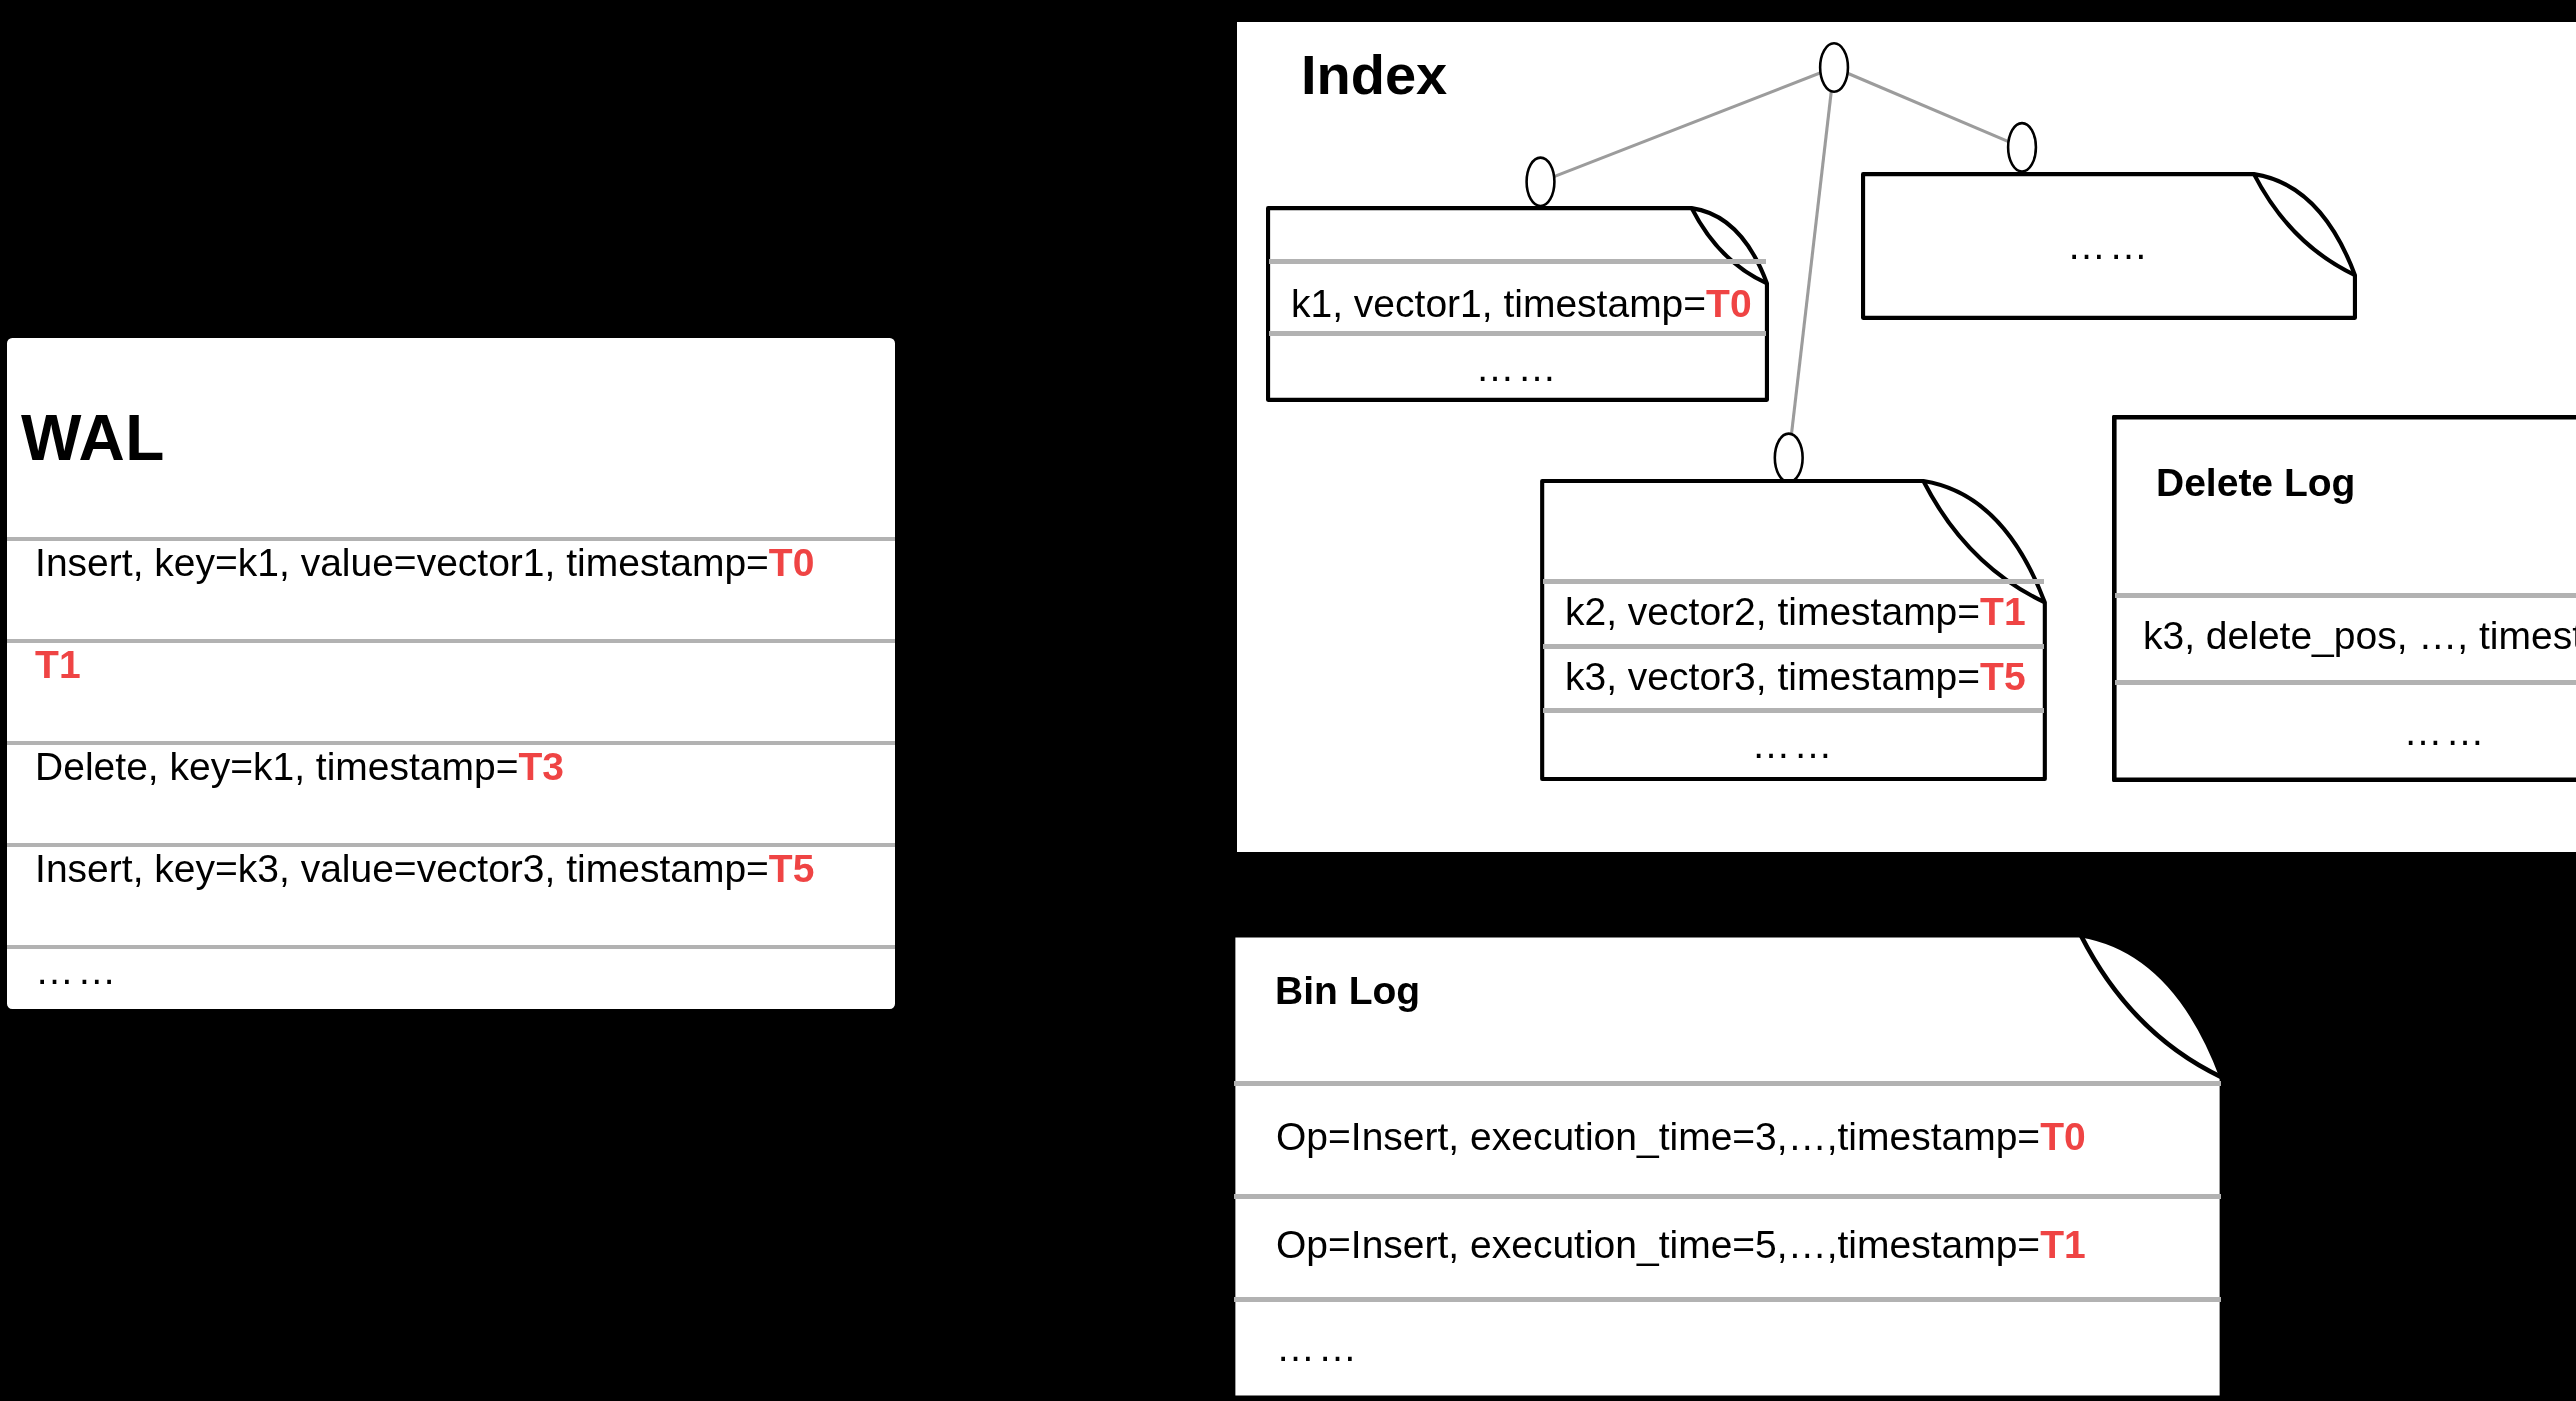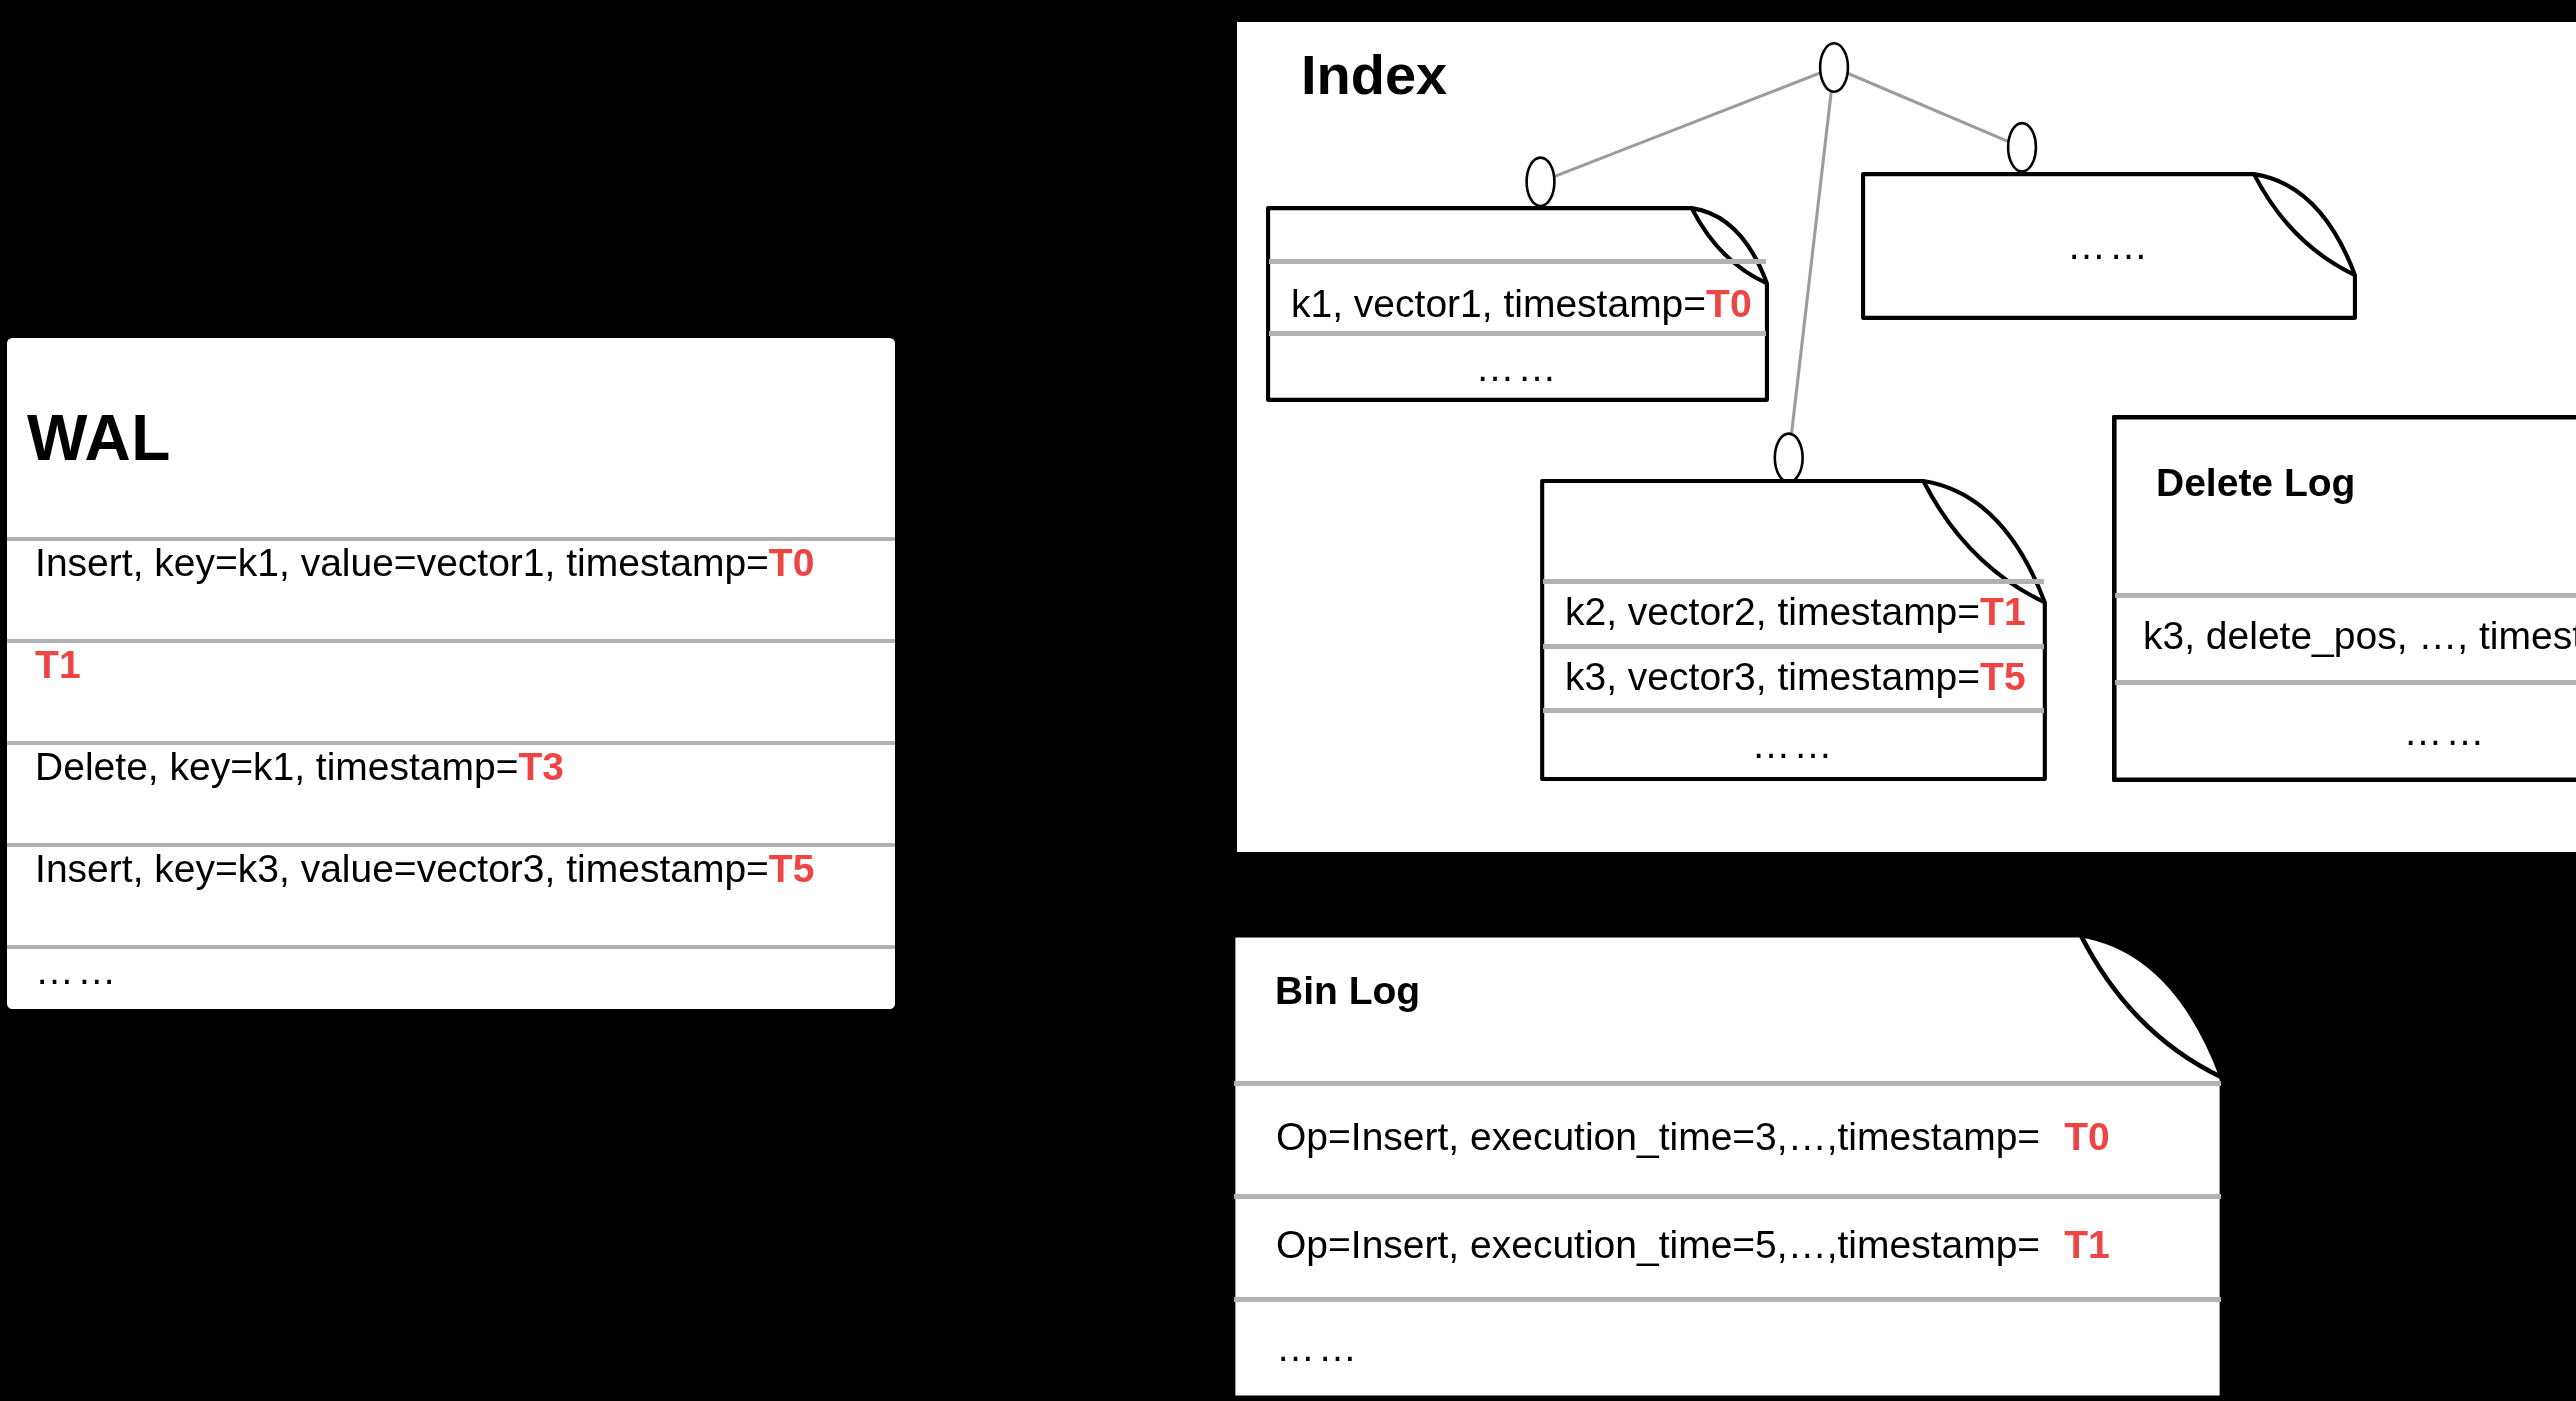--- a/index.html
+++ b/index.html
@@ -6,21 +6,21 @@
   .canvas{
     position:relative;width:2817px;height:1402px;background:#000;overflow:hidden;
     font-family:"Liberation Sans",sans-serif;color:#000;
   }
   
   .wal{
     position:absolute;left:4.1px;top:335px;width:894px;height:677px;
     background:#fff;border:3.1px solid #000;border-radius:8.2px;
     display:flex;flex-direction:column;box-sizing:border-box;
   }
-  .wal-title{flex:0 0 199px;display:flex;align-items:center;padding-left:20px;
+  .wal-title{flex:0 0 199px;display:flex;align-items:center;padding-left:14px;
     font-size:64px;font-weight:bold;letter-spacing:0.5px;}
   .wal-row{flex:0 0 98px;border-top:4.6px solid #b2b2b2;display:flex;
     padding-left:28px;font-size:39px;white-space:nowrap;}
   .wal-row.dots-row{flex:1 1 auto;}
   .red{color:#ef4444;font-weight:bold;}
   
   .index-panel{
     position:absolute;left:1231px;top:15.5px;width:1581px;height:842px;
     background:#fff;border:6.2px solid #000;box-sizing:border-box;
   }
@@ -37,21 +37,21 @@
   .file .frow.center{justify-content:center;padding-left:0;}
   .file .sep{position:absolute;left:2.6px;right:2.6px;height:4.6px;background:#b2b2b2;}
   .file .ftitle{position:absolute;font-weight:bold;font-size:39px;}
   
   .file.left-file{left:1266px;top:206px;width:503px;height:196px;}
   .file.right-file{left:1861px;top:172px;width:496px;height:148px;}
   .file.mid-file{left:1540px;top:479px;width:507px;height:302px;}
   .file.delete-log{left:2112px;top:415px;width:667px;height:367px;}
   .file.bin-log{left:1231px;top:933px;width:993px;height:467px;}
   .bin-log .frow{font-size:39px;}
-  .bin-log .frow.pad{padding-left:45px;gap:24px;}
+  .bin-log .frow.pad{padding-left:45px;}
   .delete-log .frow.pad{padding-left:31px;}
   .dots-text{letter-spacing:3.1px;}
 </style>
 </head>
 <body>
 
 <div class="canvas">
 
   <div class="wal">
     <div class="wal-title">WAL</div>

